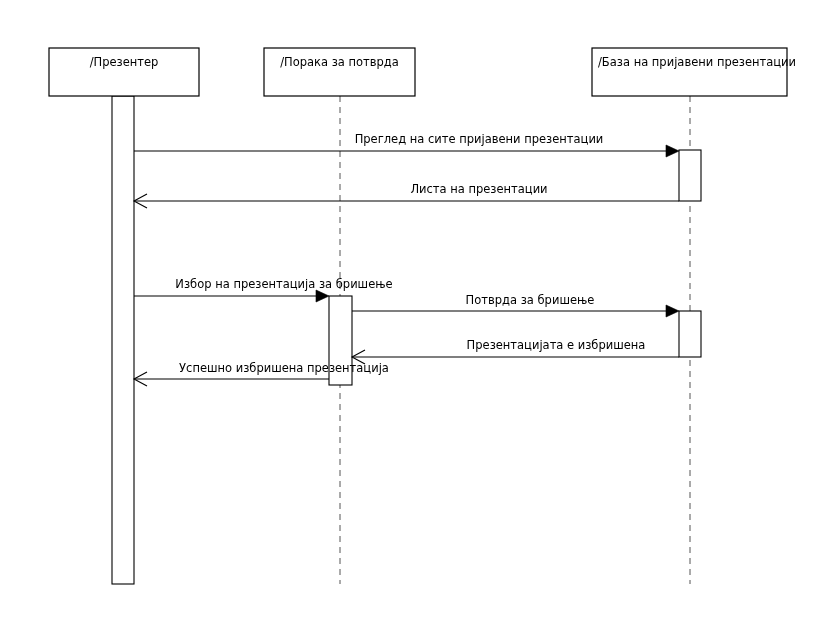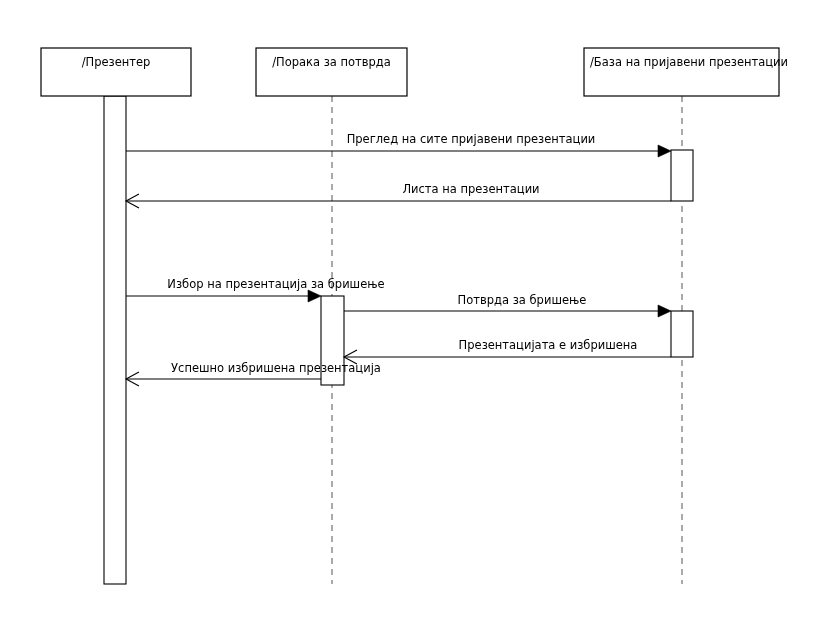--- a/index.html
+++ b/index.html
@@ -10,21 +10,21 @@
   }
   body {
     width: 834px;
     height: 635px;
     position: relative;
     overflow: hidden;
     font-family: "DejaVu Sans", sans-serif;
   }
   #diagram-canvas {
     position: absolute;
-    left: 8px;
+    left: 16px;
     top: 0;
     width: 728px;
     height: 635px;
     background: #ffffff;
   }
   svg.diagram {
     display: block;
     width: 834px;
     height: 635px;
     background: #ffffff;

